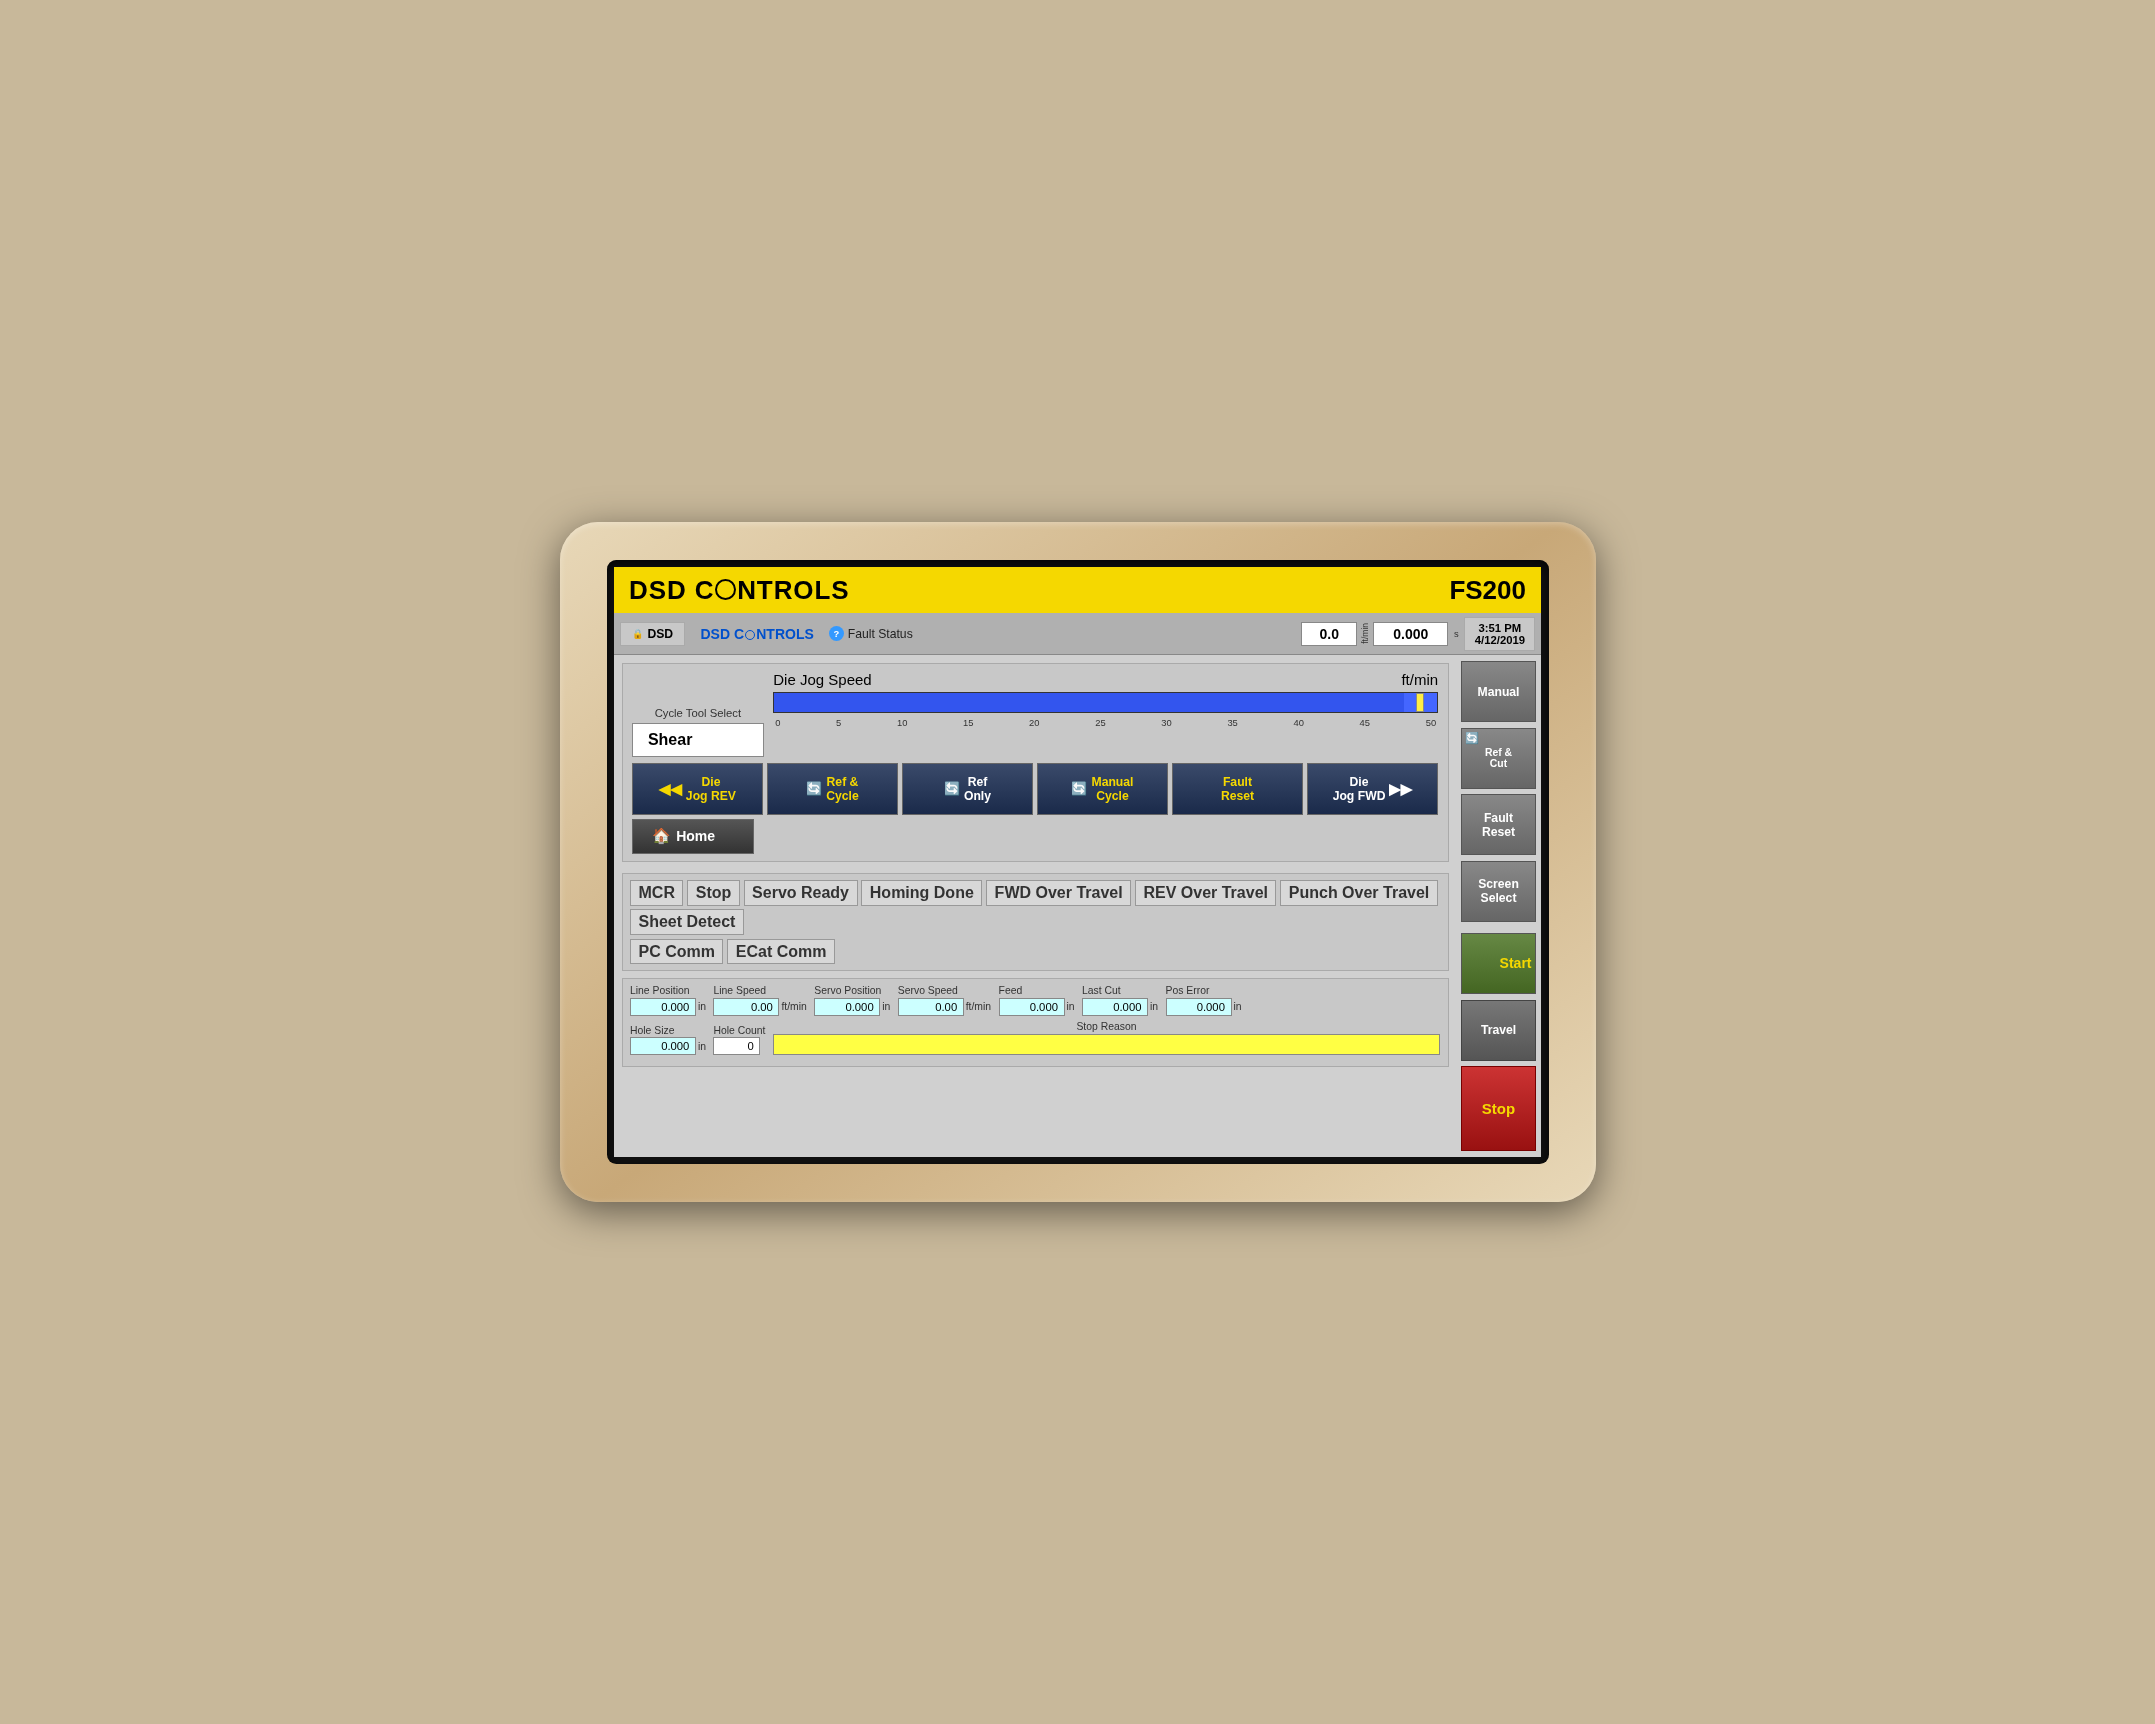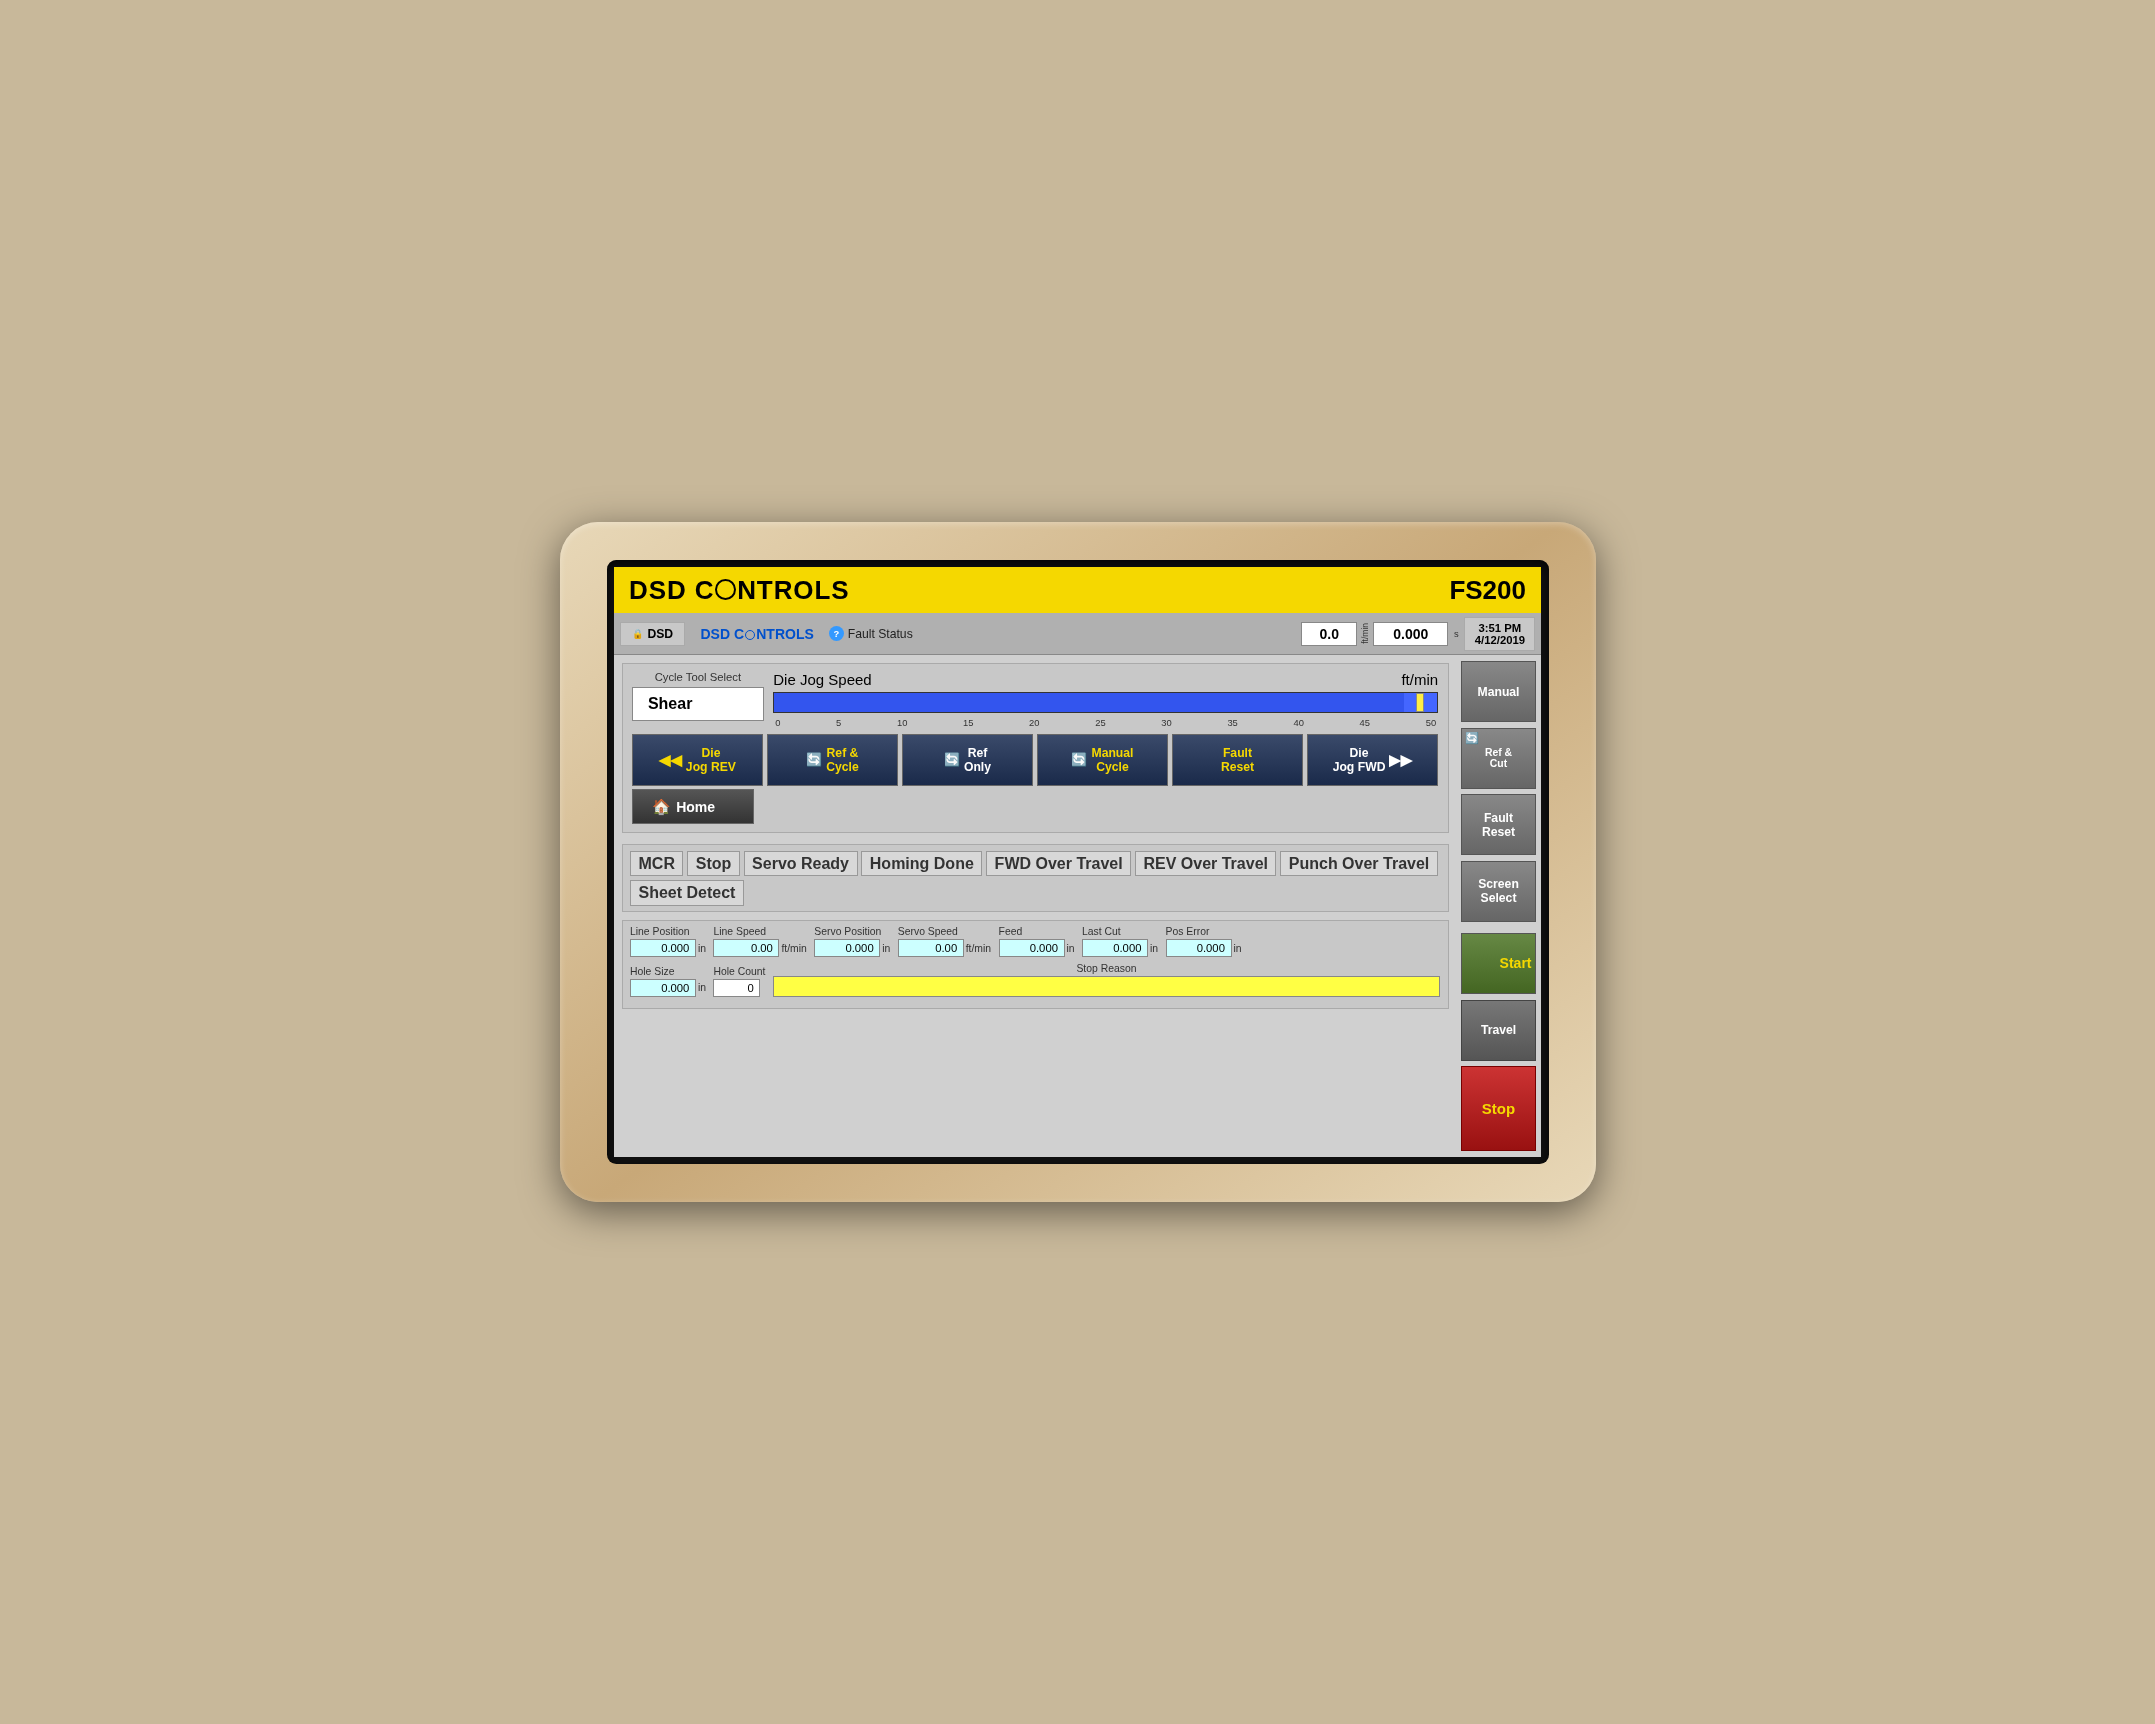--- a/index.html
+++ b/index.html
@@ -183,20 +183,21 @@
     }
     .cycle-tool-section {
       display: flex;
       flex-direction: column;
       gap: 3.8px;
     }
     .section-label {
       font-size: 11.3px;
       color: #333;
       text-align: center;
+      margin-top: 36px;
     }
     .shear-display {
       background: white;
       border: 0.9px solid #888;
       padding: 7px 15px;
       font-size: 16px;
       font-weight: bold;
       min-width: 132px;
     }
     .jog-speed-section {
@@ -583,20 +584,24 @@
           <div class="status-area">
             <div class="status-row">
               <div class="status-indicator">MCR</div>
               <div class="status-indicator">Stop</div>
               <div class="status-indicator">Servo Ready</div>
               <div class="status-indicator">Homing Done</div>
               <div class="status-indicator">FWD Over Travel</div>
               <div class="status-indicator">REV Over Travel</div>
               <div class="status-indicator">Punch Over Travel</div>
               <div class="status-indicator">Sheet Detect</div>
+            </div>
+            <div class="status-row2">
+              <div class="status-indicator">PC Comm</div>
+              <div class="status-indicator">ECat Comm</div>
             </div>
           </div>
 
           <div class="data-area">
             <div class="data-row">
               <div class="data-field">
                 <div class="data-label">Line Position</div>
                 <div class="data-input">
                   <div class="data-value">0.000</div>
                   <span class="data-unit">in</span>

